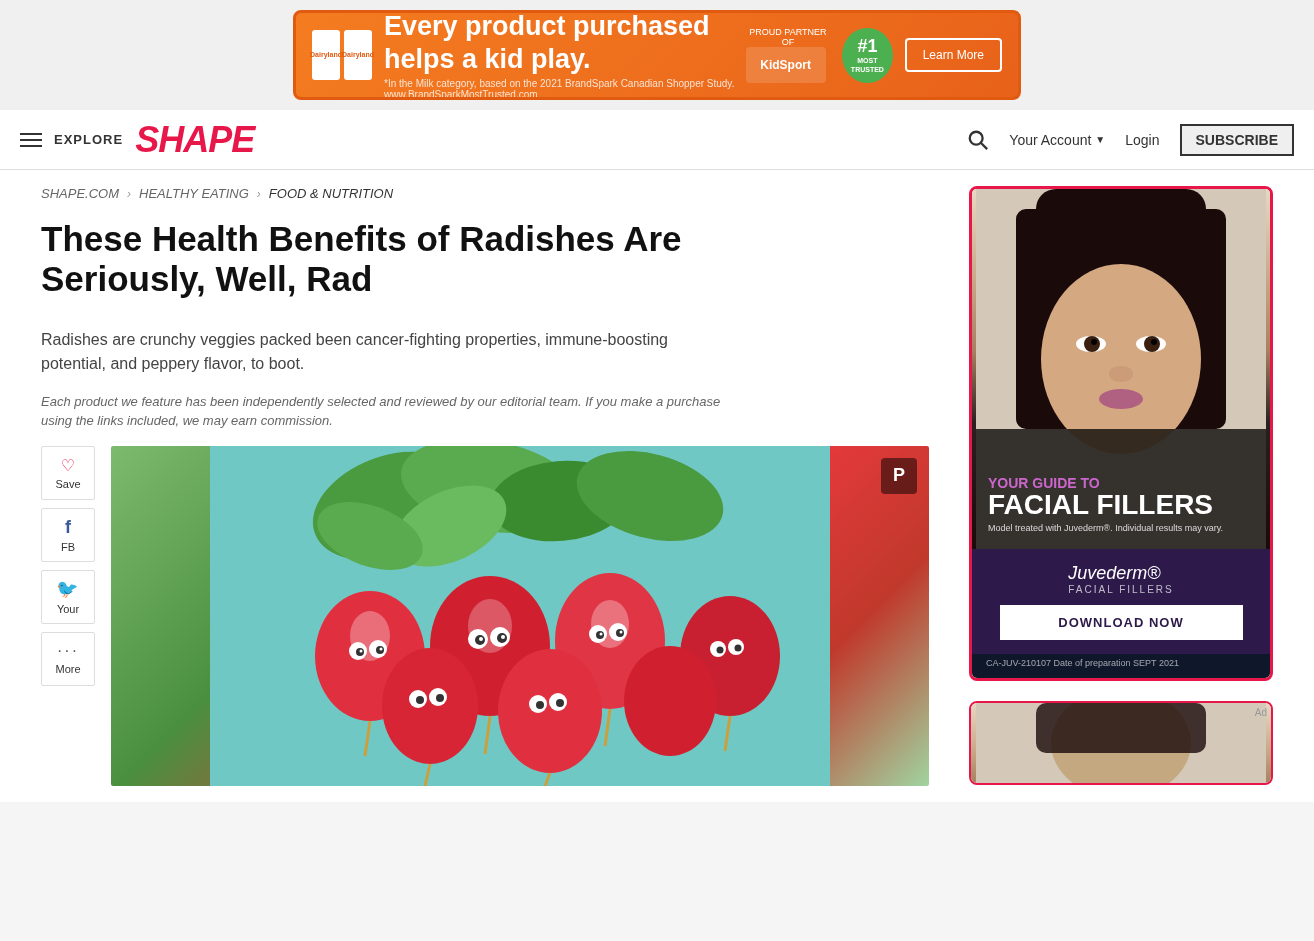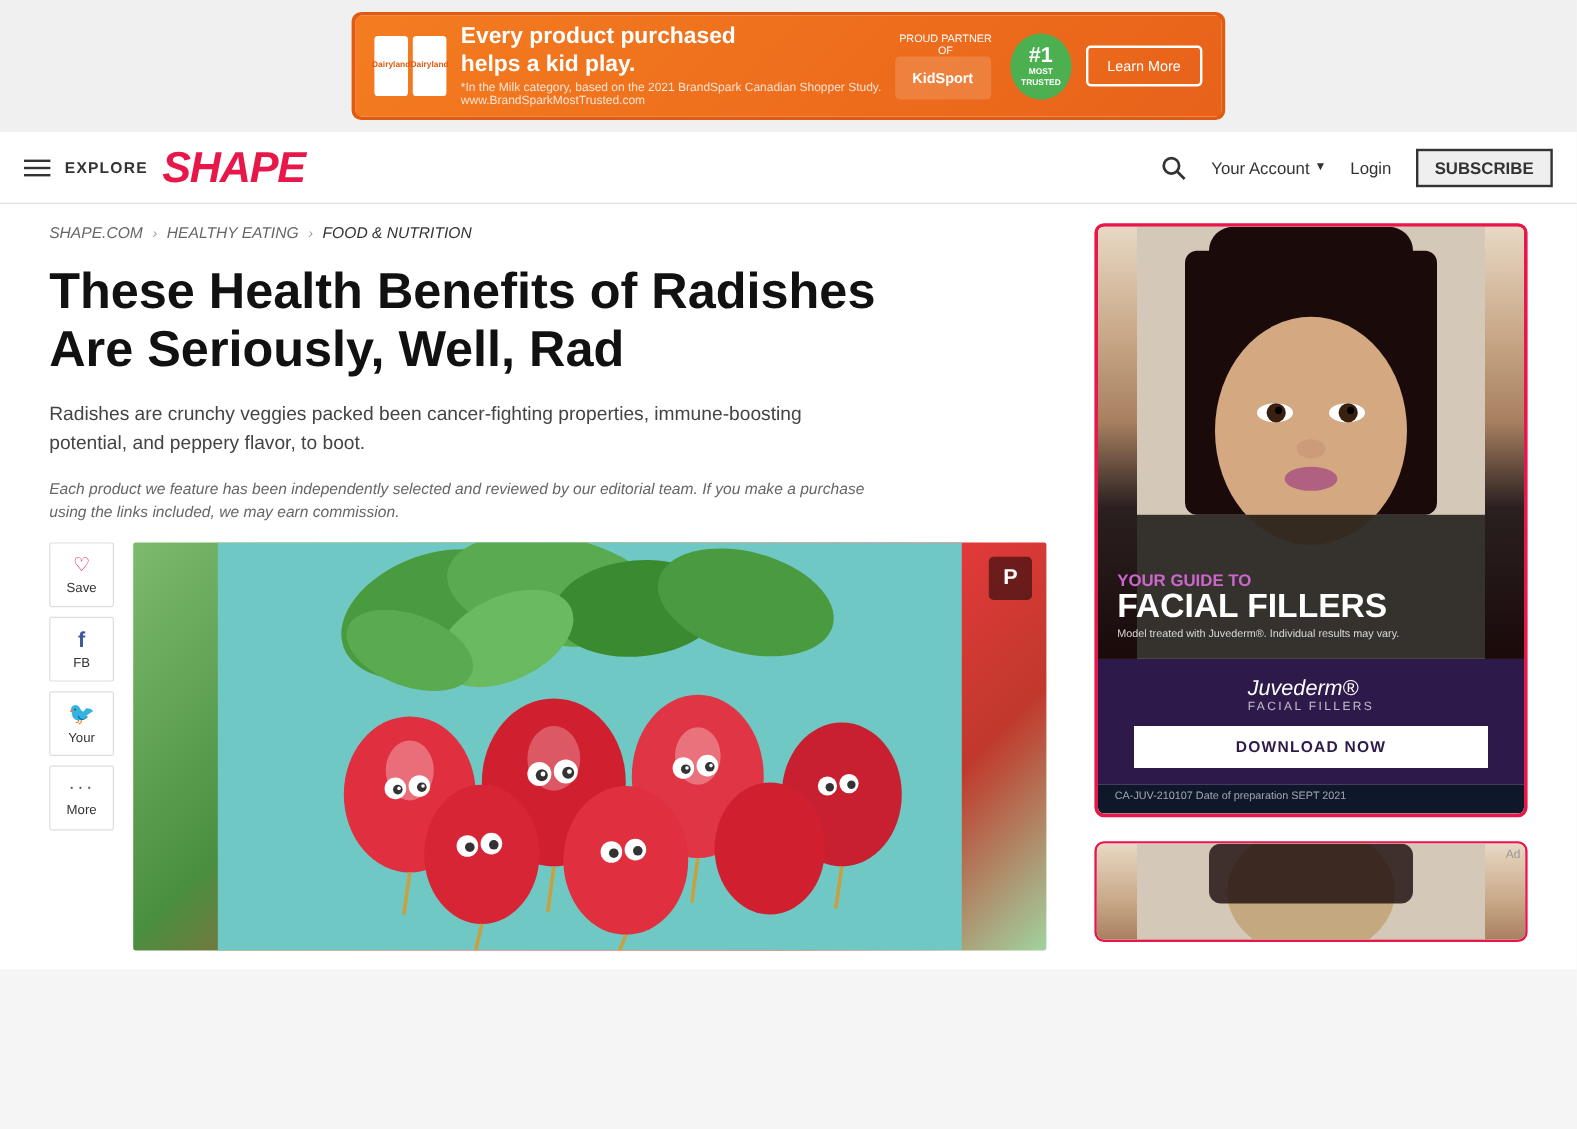--- a/index.html
+++ b/index.html
@@ -46,21 +46,21 @@
       font-size: 7px;
       color: #e05a10;
       font-weight: bold;
       text-align: center;
       line-height: 1.1;
     }
     .top-ad-text {
       color: white;
     }
     .top-ad-text .main-text {
-      font-size: 19px;
+      font-size: 27px;
       font-weight: bold;
       line-height: 1.2;
     }
     .top-ad-text .sub-text {
       font-size: 10px;
       color: rgba(255,255,255,0.8);
       margin-top: 3px;
     }
     .top-ad-right {
       display: flex;
@@ -198,21 +198,21 @@
       margin: 0 auto;
       padding: 16px 24px;
       display: flex;
       gap: 40px;
     }
     .article-section {
       flex: 1;
       min-width: 0;
     }
     .sidebar-section {
-      width: 361px;
+      width: 304px;
       flex-shrink: 0;
     }
 
     
     .breadcrumb {
       display: flex;
       align-items: center;
       gap: 8px;
       font-size: 13px;
       color: #666;
@@ -228,25 +228,25 @@
       color: #999;
       font-size: 12px;
     }
     .breadcrumb .current {
       color: #333;
       font-weight: 500;
     }
 
     
     .article-title {
-      font-size: 42px;
+      font-size: 35px;
       font-weight: 900;
       line-height: 1.15;
       color: #111;
-      margin-bottom: 18px;
+      margin-bottom: 28px;
       max-width: 700px;
     }
     .article-subtitle {
       font-size: 16px;
       color: #444;
       line-height: 1.5;
       margin-bottom: 16px;
       max-width: 680px;
     }
     .article-meta {

